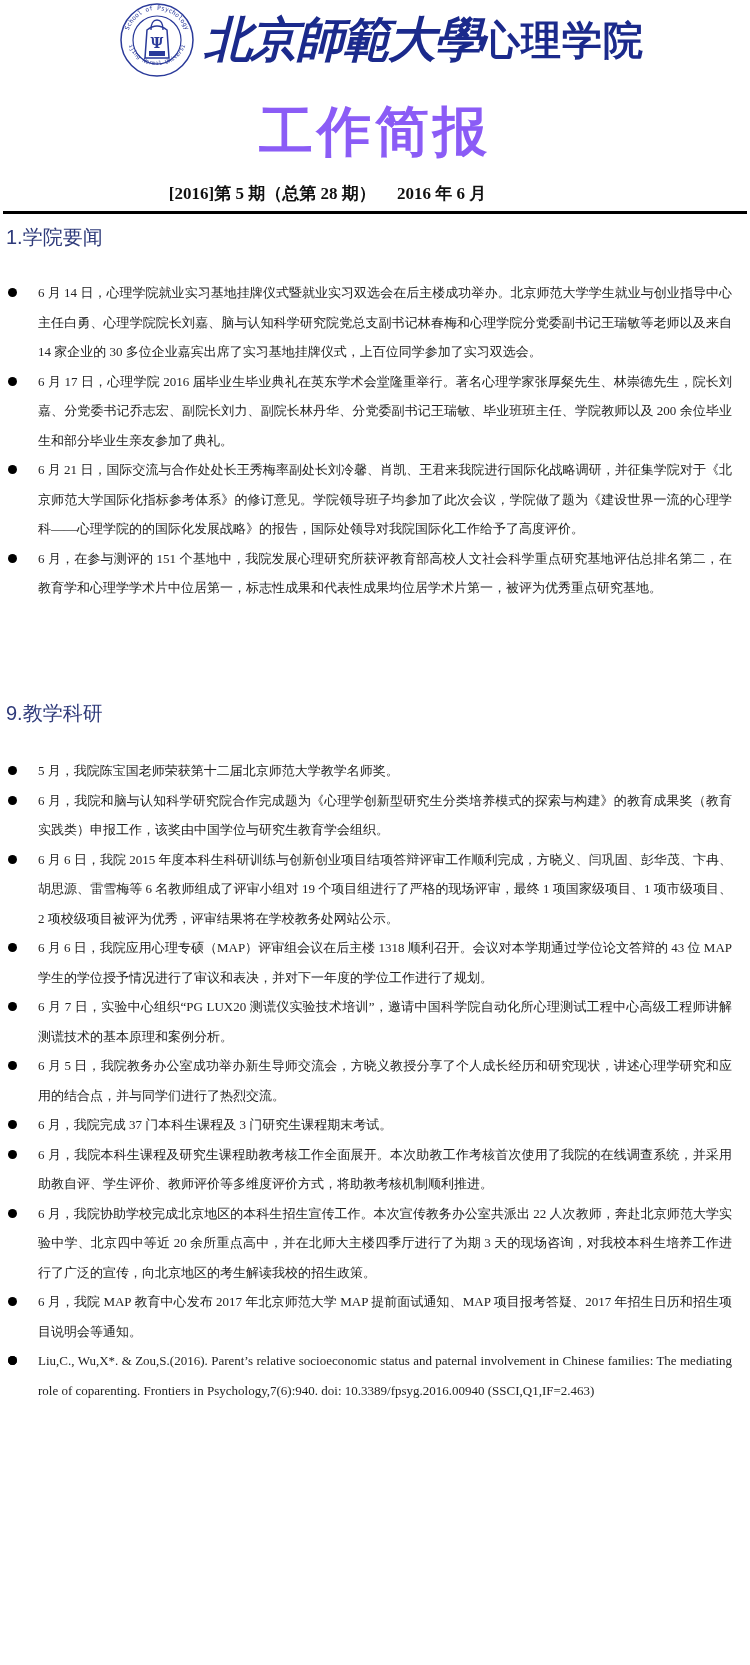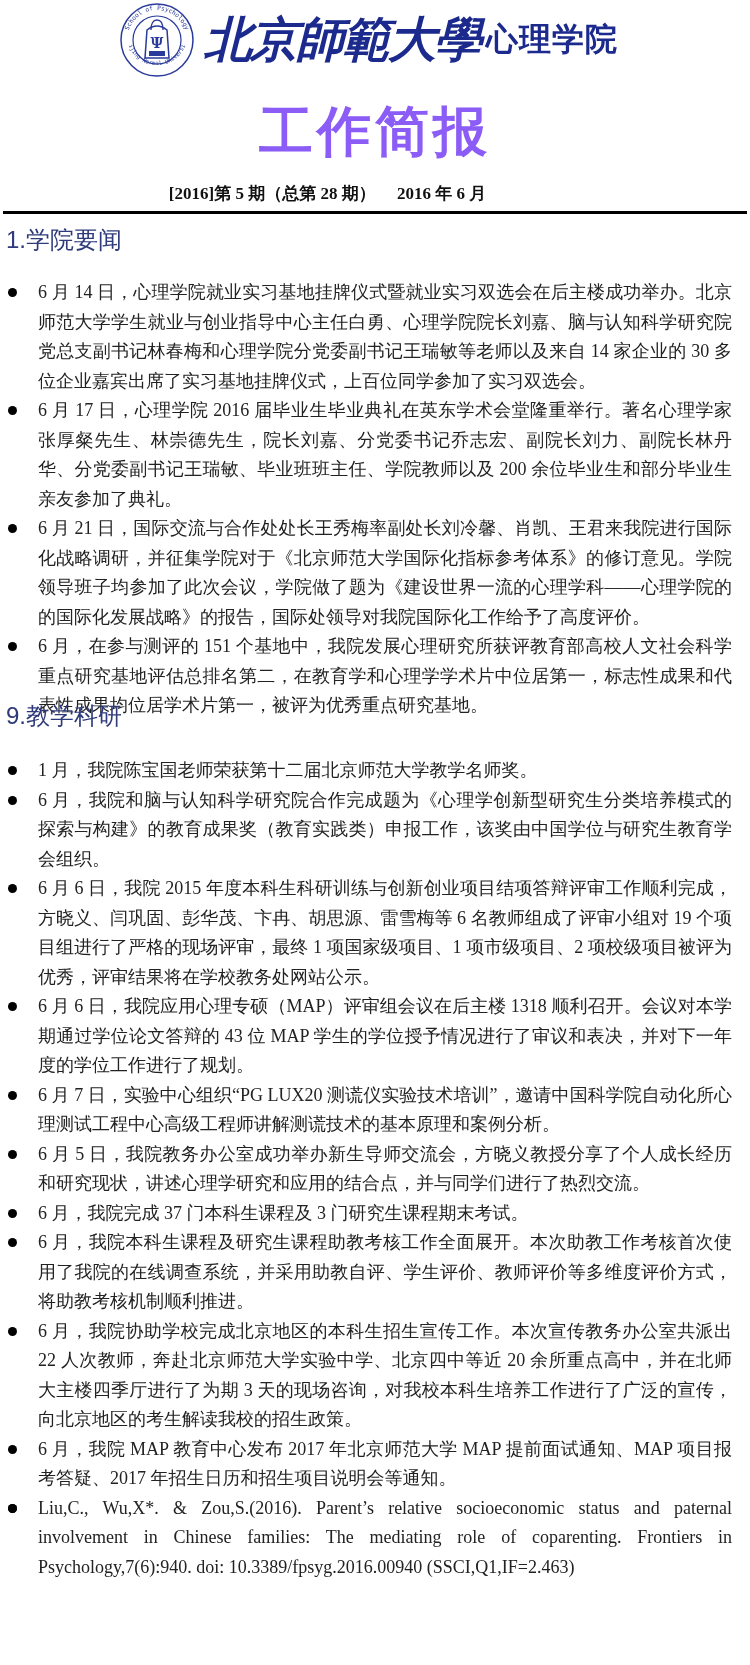--- a/index.html
+++ b/index.html
@@ -4,33 +4,33 @@
 <style>
   html, body { margin: 0; padding: 0; background: #ffffff; }
   body { width: 750px; height: 1665px; position: relative; overflow: hidden;
          font-family: "Liberation Serif", "DejaVu Serif", serif; color: #1a1a1a; }
   .header { position: absolute; left: 0; top: 0; width: 750px; height: 80px; }
   .logo { position: absolute; left: 118px; top: 2px; width: 78px; height: 76px; }
   .school-name { position: absolute; left: 204px; top: 10px; height: 60px;
                  display: flex; align-items: center; color: #1b2a8c; }
   .school-cal { font-family: "DejaVu Serif", serif; font-size: 48px; font-style: italic;
                 font-weight: bold; letter-spacing: -2px; }
-  .school-psy { font-family: "DejaVu Sans", sans-serif; font-size: 32px; font-weight: bold;
-                margin-left: 6px; letter-spacing: 1px; text-align: center; }
+  .school-psy { font-family: "DejaVu Sans", sans-serif; font-size: 40px; font-weight: bold;
+                letter-spacing: 1px; text-align: center; }
   .title { position: absolute; left: 0; width: 750px; top: 96px; text-align: center;
            font-family: "DejaVu Serif", serif; font-weight: bold; font-size: 54px;
            color: #8b5cf6; letter-spacing: 4px; }
   .issue { position: absolute; left: 0; width: 655px; top: 182px; text-align: center;
            font-size: 17px; font-weight: bold; color: #111; }
   .rule { position: absolute; left: 3px; width: 744px; top: 211px; height: 3px; background: #000; }
   .section-h { position: absolute; left: 6px; font-family: "Liberation Sans", sans-serif;
-               font-size: 24px; color: #2e3a7a; }
+               font-size: 20px; color: #2e3a7a; }
   .list { position: absolute; left: 0; width: 750px; }
   .item { position: relative; padding-left: 38px; padding-right: 18px;
-          font-size: 18px; line-height: 29.5px; text-align: justify; color: #222; }
+          font-size: 13px; line-height: 29.5px; text-align: justify; color: #222; }
   .bullet { position: absolute; left: 8px; top: 10px; width: 9px; height: 9px;
             border-radius: 50%; background: #000; }
 </style>
 </head>
 <body>
 
 <div class="header">
   <svg class="logo" viewBox="0 0 78 76">
     <circle cx="39" cy="38" r="36" fill="#fff" stroke="#2a3a9a" stroke-width="1.5"></circle>
     <circle cx="39" cy="38" r="24" fill="#fff" stroke="#2a3a9a" stroke-width="1.2"></circle>
@@ -56,21 +56,21 @@
 <div class="section-h" style="top:224px;">1.学院要闻</div>
 <div class="list" style="top:278px;">
   <div class="item"><span class="bullet"></span><span>6 月 14 日，心理学院就业实习基地挂牌仪式暨就业实习双选会在后主楼成功举办。北京师范大学学生就业与创业指导中心主任白勇、心理学院院长刘嘉、脑与认知科学研究院党总支副书记林春梅和心理学院分党委副书记王瑞敏等老师以及来自 14 家企业的 30 多位企业嘉宾出席了实习基地挂牌仪式，上百位同学参加了实习双选会。</span></div>
   <div class="item"><span class="bullet"></span><span>6 月 17 日，心理学院 2016 届毕业生毕业典礼在英东学术会堂隆重举行。著名心理学家张厚粲先生、林崇德先生，院长刘嘉、分党委书记乔志宏、副院长刘力、副院长林丹华、分党委副书记王瑞敏、毕业班班主任、学院教师以及 200 余位毕业生和部分毕业生亲友参加了典礼。</span></div>
   <div class="item"><span class="bullet"></span><span>6 月 21 日，国际交流与合作处处长王秀梅率副处长刘冷馨、肖凯、王君来我院进行国际化战略调研，并征集学院对于《北京师范大学国际化指标参考体系》的修订意见。学院领导班子均参加了此次会议，学院做了题为《建设世界一流的心理学科——心理学院的的国际化发展战略》的报告，国际处领导对我院国际化工作给予了高度评价。</span></div>
   <div class="item"><span class="bullet"></span><span>6 月，在参与测评的 151 个基地中，我院发展心理研究所获评教育部高校人文社会科学重点研究基地评估总排名第二，在教育学和心理学学术片中位居第一，标志性成果和代表性成果均位居学术片第一，被评为优秀重点研究基地。</span></div>
 </div>
 
 <div class="section-h" style="top:700px;">9.教学科研</div>
 <div class="list" style="top:756px;">
-  <div class="item"><span class="bullet"></span><span>1 月，我院陈宝国老师荣获第十二届北京师范大学教学名师奖。</span></div>
+  <div class="item"><span class="bullet"></span><span>5 月，我院陈宝国老师荣获第十二届北京师范大学教学名师奖。</span></div>
   <div class="item"><span class="bullet"></span><span>6 月，我院和脑与认知科学研究院合作完成题为《心理学创新型研究生分类培养模式的探索与构建》的教育成果奖（教育实践类）申报工作，该奖由中国学位与研究生教育学会组织。</span></div>
   <div class="item"><span class="bullet"></span><span>6 月 6 日，我院 2015 年度本科生科研训练与创新创业项目结项答辩评审工作顺利完成，方晓义、闫巩固、彭华茂、卞冉、胡思源、雷雪梅等 6 名教师组成了评审小组对 19 个项目组进行了严格的现场评审，最终 1 项国家级项目、1 项市级项目、2 项校级项目被评为优秀，评审结果将在学校教务处网站公示。</span></div>
   <div class="item"><span class="bullet"></span><span>6 月 6 日，我院应用心理专硕（MAP）评审组会议在后主楼 1318 顺利召开。会议对本学期通过学位论文答辩的 43 位 MAP 学生的学位授予情况进行了审议和表决，并对下一年度的学位工作进行了规划。</span></div>
   <div class="item"><span class="bullet"></span><span>6 月 7 日，实验中心组织“PG LUX20 测谎仪实验技术培训”，邀请中国科学院自动化所心理测试工程中心高级工程师讲解测谎技术的基本原理和案例分析。</span></div>
   <div class="item"><span class="bullet"></span><span>6 月 5 日，我院教务办公室成功举办新生导师交流会，方晓义教授分享了个人成长经历和研究现状，讲述心理学研究和应用的结合点，并与同学们进行了热烈交流。</span></div>
   <div class="item"><span class="bullet"></span><span>6 月，我院完成 37 门本科生课程及 3 门研究生课程期末考试。</span></div>
   <div class="item"><span class="bullet"></span><span>6 月，我院本科生课程及研究生课程助教考核工作全面展开。本次助教工作考核首次使用了我院的在线调查系统，并采用助教自评、学生评价、教师评价等多维度评价方式，将助教考核机制顺利推进。</span></div>
   <div class="item"><span class="bullet"></span><span>6 月，我院协助学校完成北京地区的本科生招生宣传工作。本次宣传教务办公室共派出 22 人次教师，奔赴北京师范大学实验中学、北京四中等近 20 余所重点高中，并在北师大主楼四季厅进行了为期 3 天的现场咨询，对我校本科生培养工作进行了广泛的宣传，向北京地区的考生解读我校的招生政策。</span></div>
   <div class="item"><span class="bullet"></span><span>6 月，我院 MAP 教育中心发布 2017 年北京师范大学 MAP 提前面试通知、MAP 项目报考答疑、2017 年招生日历和招生项目说明会等通知。</span></div>
   <div class="item"><span class="bullet"></span></div>

